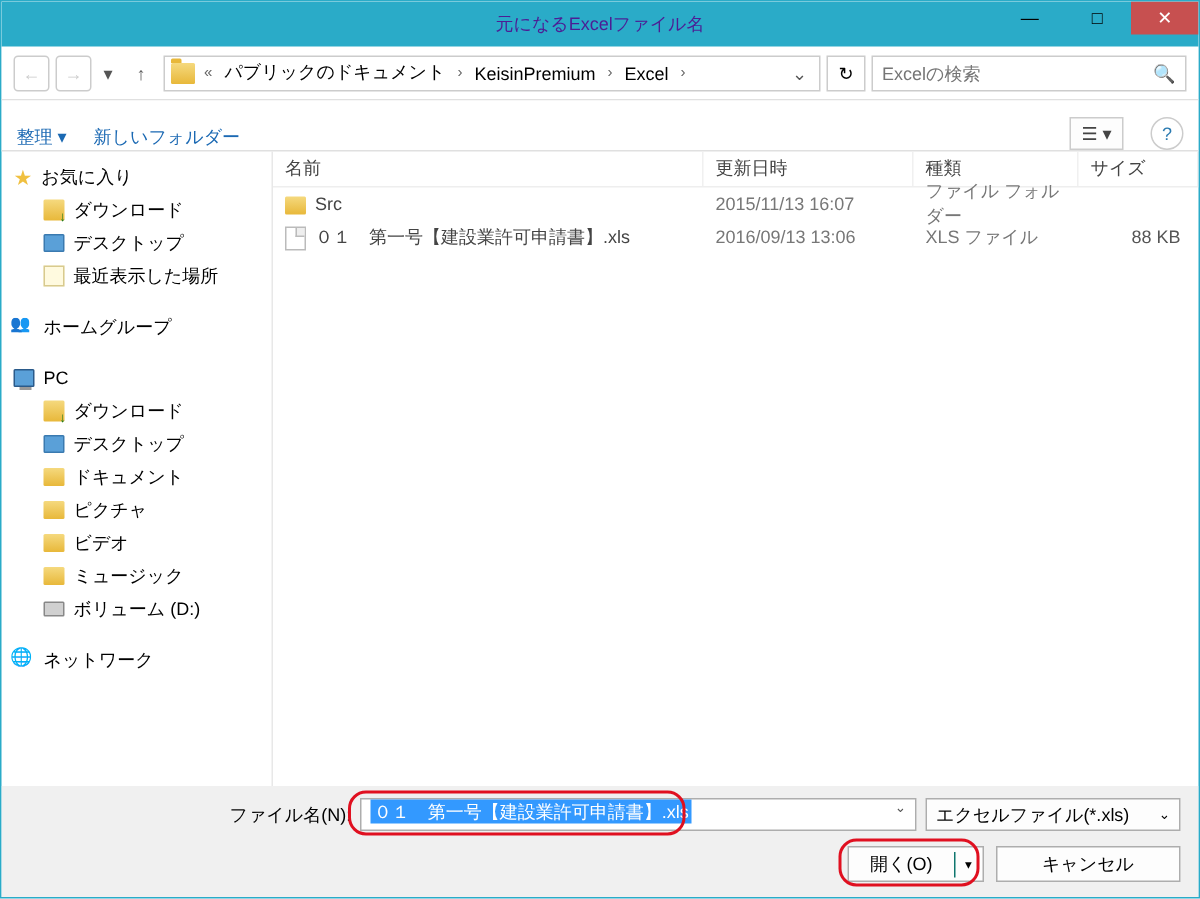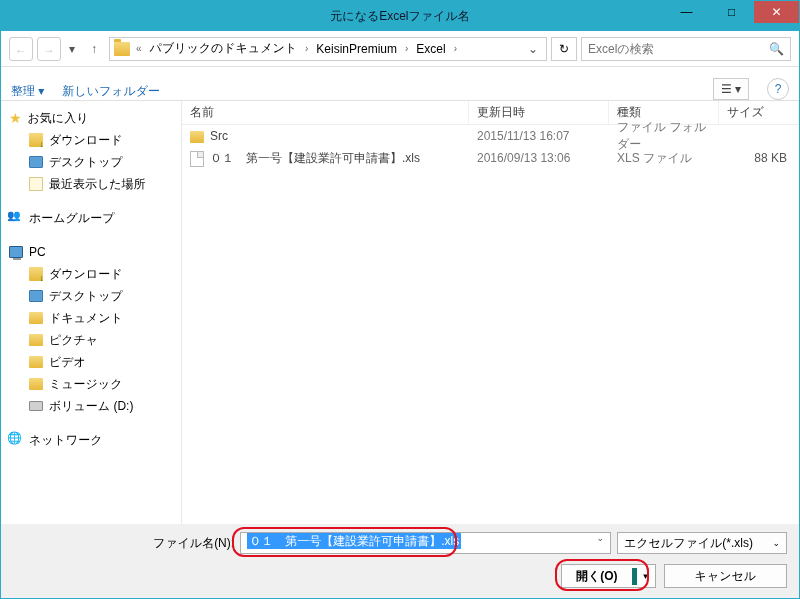--- a/index.html
+++ b/index.html
@@ -1,19 +1,19 @@
 <!DOCTYPE html>
 <html><head>
 <meta charset="utf-8">
 <style>
 * { box-sizing: border-box; margin: 0; padding: 0; font-family: "Meiryo UI", "Segoe UI", sans-serif; font-size: 12px; }
 body { background: #fff; width: 800px; height: 599px; overflow: hidden; border: 1px solid #2aabc8; position: relative; }
 
 .titlebar { background: #2aabc8; height: 30px; display: flex; align-items: center; position: relative; }
-.title { flex: 1; text-align: center; color: #0f172a; }
+.title { flex: 1; text-align: center; color: #4c1d95; }
 .title-buttons { position: absolute; right: 0; top: 0; display: flex; }
 .tbtn { width: 45px; height: 22px; display: flex; align-items: center; justify-content: center; color: #000; }
 .tbtn.close { background: #c75050; color: #fff; width: 45px; height: 22px; }
 
 .navbar { height: 36px; background: #fff; border-bottom: 1px solid #e0e0e0; display: flex; align-items: center; padding: 0 8px; gap: 4px; }
 .navbtn { width: 24px; height: 24px; border: 1px solid #ccc; border-radius: 3px; display: flex; align-items: center; justify-content: center; color: #888; background: #fff; }
 .navbtn.disabled { color: #ccc; }
 .uparrow { width: 22px; height: 22px; display: flex; align-items: center; justify-content: center; color: #555; }
 .address { flex: 1; border: 1px solid #ccc; height: 24px; display: flex; align-items: center; padding: 0 4px; gap: 4px; background: #fff; }
 .folder-icon { width: 16px; height: 14px; background: linear-gradient(#f5d97e,#e8b83a); border-radius: 1px; position: relative; }
@@ -70,21 +70,21 @@
 .filename-row { display: flex; align-items: center; gap: 6px; margin-bottom: 10px; padding-left: 140px;}
 .filename-label { white-space: nowrap; }
 .filename-wrap { flex: 1; position: relative; }
 .filename-input { width: 100%; height: 22px; border: 1px solid #adadad; padding: 0 6px; background: #fff; }
 .filename-input .sel { background: #3399ff; color: #fff; padding: 1px 2px; }
 .highlight-oval { position: absolute; border: 2px solid #e01020; border-radius: 12px; pointer-events: none; }
 .file-type { width: 170px; height: 22px; border: 1px solid #adadad; background: #fdfdfd; display: flex; align-items: center; padding: 0 6px; justify-content: space-between;}
 .button-row { display: flex; justify-content: flex-end; gap: 8px; padding-right: 0;}
 .btn { height: 24px; border: 1px solid #adadad; background: #fdfdfd; padding: 0 30px; display:flex; align-items:center; }
 .btn.split { padding: 0; display: flex; }
-.btn.split .main-part { padding: 0 14px; border-right: 5px solid #0f766e; display:flex;align-items:center;font-weight:bold;}
+.btn.split .main-part { padding: 0 14px; border-right: 1px solid #0f766e; display:flex;align-items:center;}
 .btn.split .dd-part { width: 18px; display:flex;align-items:center;justify-content:center;}
 .open-wrap { position: relative; }
 .dd-arrow { font-size: 9px; }
 </style>
 </head>
 <body>
 
 <div class="titlebar">
   <span class="title">元になるExcelファイル名</span>
   <div class="title-buttons">

